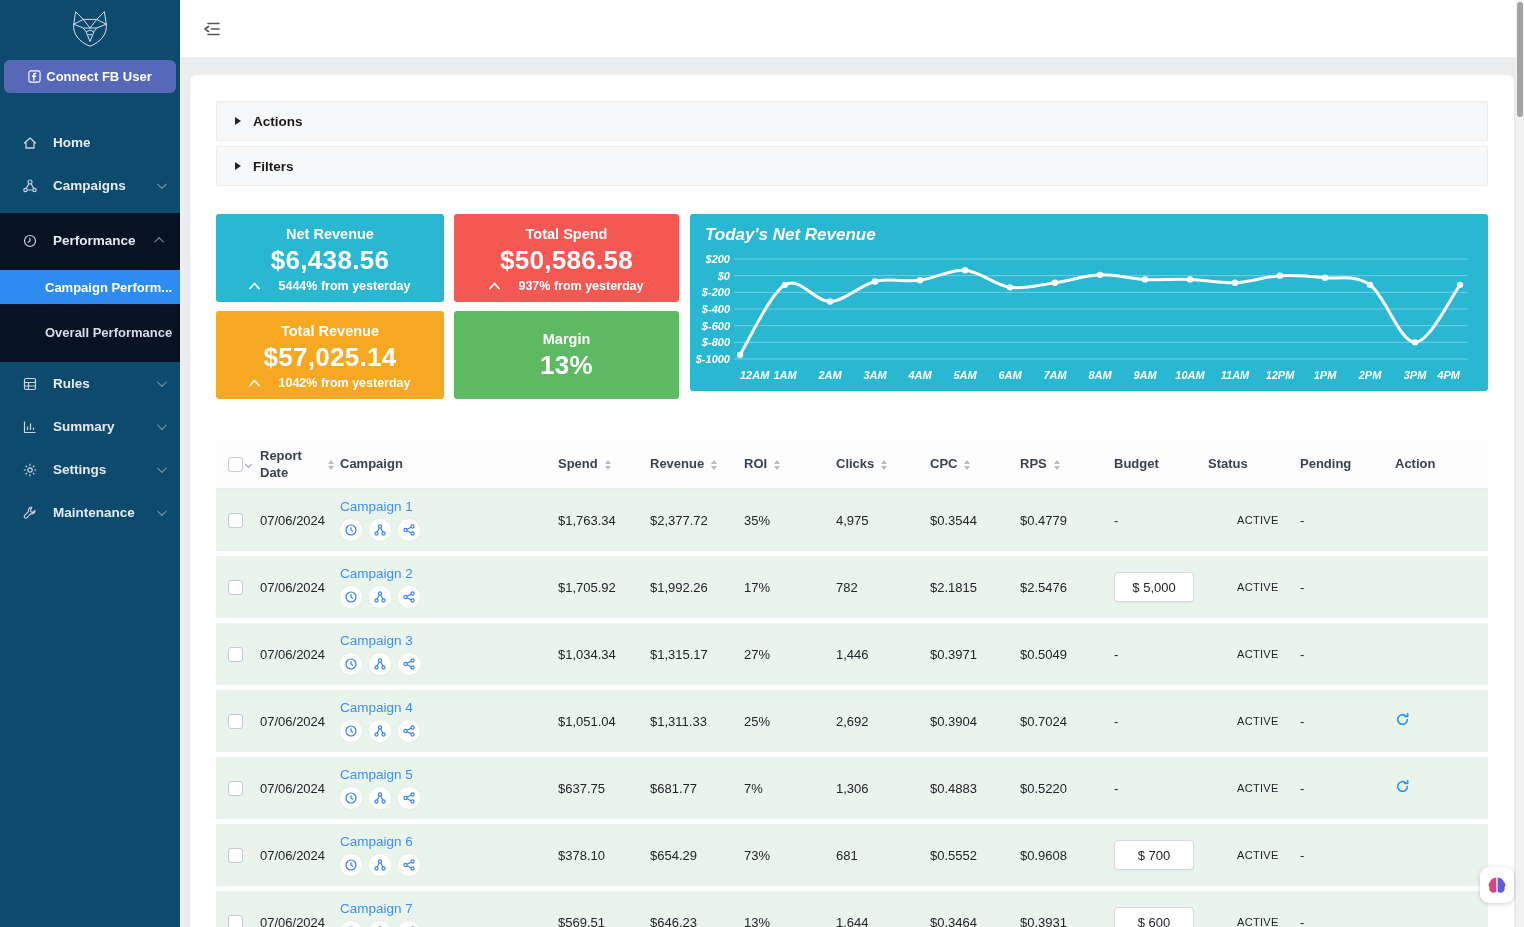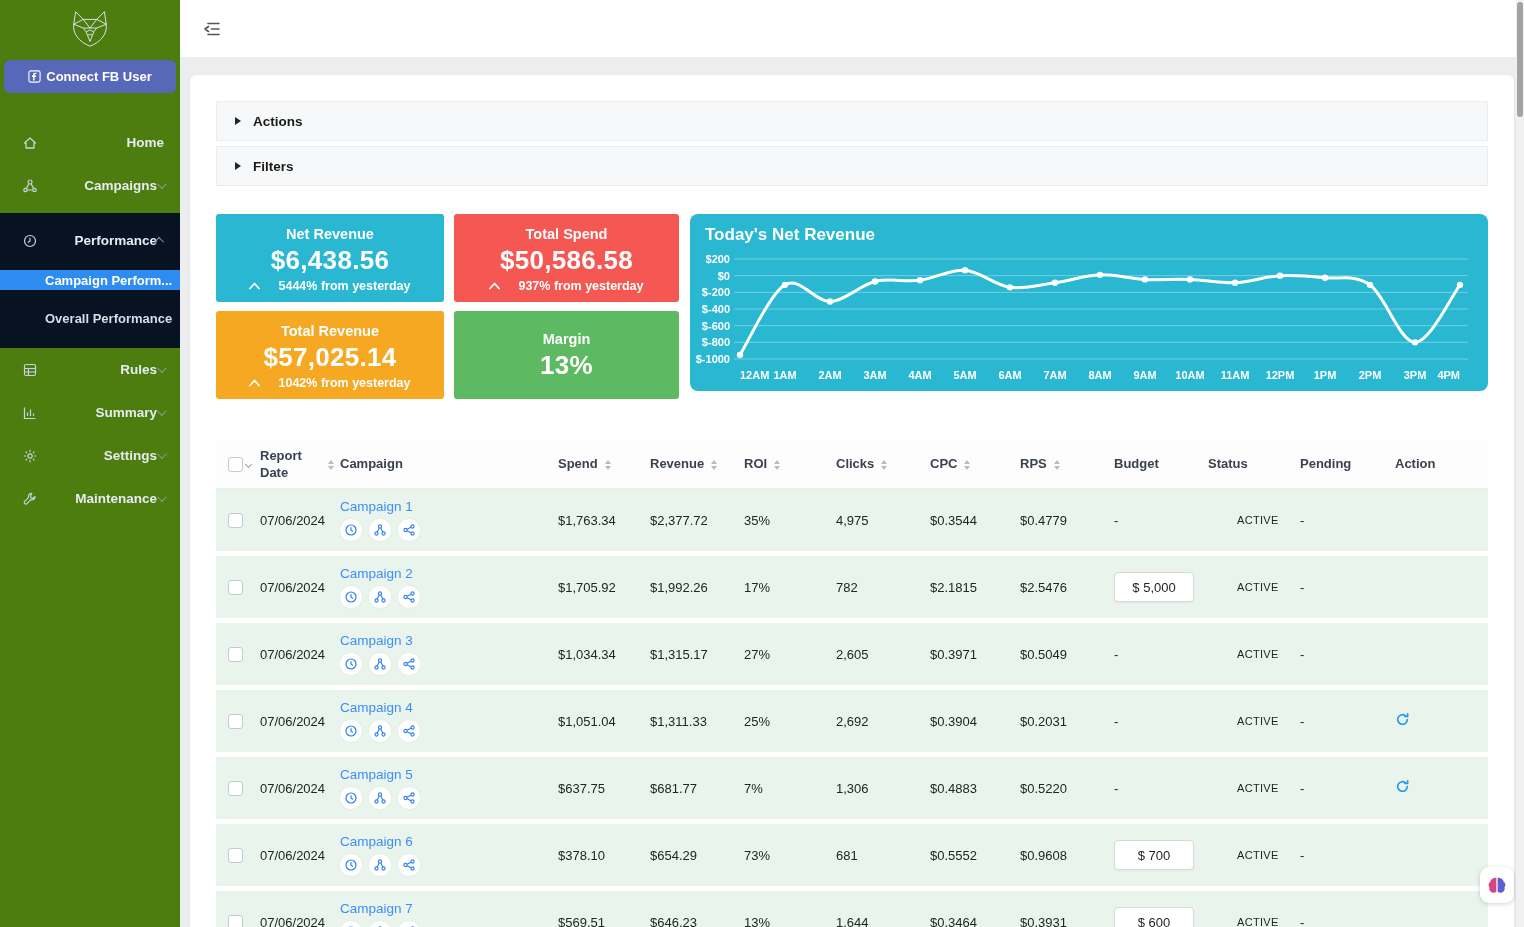--- a/index.html
+++ b/index.html
@@ -1,32 +1,32 @@
 <!DOCTYPE html>
 <html><head>
 <meta charset="utf-8">
 <style>
   * { margin:0; padding:0; box-sizing:border-box; }
   html,body { width:1524px; height:927px; overflow:hidden; font-family:"Liberation Sans",sans-serif; background:#ecedee; }
   body { position:relative; }
 
   
-  .sidebar { position:absolute; left:0; top:0; width:180px; height:927px; background:#4d7c0f; z-index:5;text-align:right; }
+  .sidebar { position:absolute; left:0; top:0; width:180px; height:927px; background:#0c4a6e; z-index:5; }
   .logo-wrap { height:58px; display:flex; align-items:center; justify-content:center; }
   .fb-btn { margin:2px 4px 10px 4px; height:33px; border-radius:6px; background:#5868b8; color:#fff;
             display:flex; align-items:center; justify-content:center; gap:5px; font-size:13px; font-weight:700; cursor:pointer; }
   .nav { padding-top:18px; }
   .nav-item { height:43px; display:flex; align-items:center; padding:0 16px 0 22px; color:#e6ebf2; font-size:13.5px; font-weight:600; cursor:pointer; }
   .nav-item .ic { width:17px; height:17px; margin-right:14px; display:flex; align-items:center; }
   .nav-item .lbl { flex:1; }
   .chev { width:7px; height:7px; border-right:1.6px solid #8b98ab; border-bottom:1.6px solid #8b98ab; }
   .chev.down { transform:rotate(45deg) translateY(-2px); }
   .chev.up { transform:rotate(-135deg) translateY(-2px); }
   .perf-section { background:#071322; padding:6px 0 10px 0; margin-top:6px; }
-  .sub-item { height:20px; display:flex; align-items:center; padding-left:45px; color:#d7dde6; font-size:13px; font-weight:700; cursor:pointer; margin-top:8px; }
+  .sub-item { height:34px; display:flex; align-items:center; padding-left:45px; color:#d7dde6; font-size:13px; font-weight:700; cursor:pointer; margin-top:8px; }
   .sub-item.active { background:#2e8cf0; color:#fff; }
   .sub-item.plain { height:40px; font-weight:600; }
 
   
   .topbar { position:absolute; left:180px; top:0; width:1336px; height:57px; background:#fff; display:flex; align-items:center; padding-left:22px; z-index:3; }
   .toggle-btn { cursor:pointer; display:flex; }
 
   
   .card { position:absolute; left:190px; top:75px; width:1324px; height:860px; background:#fff; border-radius:6px; box-shadow:0 1px 3px rgba(0,0,0,.06); padding:26px; }
 
@@ -35,21 +35,21 @@
   .acc-label { font-size:13.5px; font-weight:700; color:#1a1a1a; }
 
   
   .dash-row { display:flex; gap:11px; margin-top:28px; }
   .kpi-grid { display:grid; grid-template-columns:228px 225px; grid-auto-rows:88px; gap:9px 10px; }
   .kpi { border-radius:3px; color:#fff; display:flex; flex-direction:column; align-items:center; justify-content:center; gap:3px; padding-top:2px; }
   .kpi .t { font-size:14.5px; font-weight:700; }
   .kpi .v { font-size:26px; font-weight:800; letter-spacing:.3px; }
   .kpi .d { font-size:12.5px; font-weight:700; display:flex; align-items:center; gap:18px; }
 
-  .chart-panel { position:relative; flex:1; height:177px; border-radius:8px; overflow:hidden; }
+  .chart-panel { position:relative; flex:1; height:177px; border-radius:3px; overflow:hidden;font-style:italic; }
   .chart-title { position:absolute; left:15px; top:11px; color:#fff; font-size:17px; font-weight:700; z-index:2; }
   .chart-panel svg { position:absolute; left:0; top:0; }
 
   
   .tbl { margin-top:42px; }
   .t-head, .t-row { display:grid; grid-template-columns:44px 80px 218px 92px 94px 92px 94px 90px 94px 94px 92px 95px 85px; align-items:center; }
   .t-head { min-height:48px; background:#fdfdfd; border-bottom:1px solid #ececec; }
   .th { display:flex; align-items:center; gap:7px; font-size:13px; font-weight:700; color:#3a4250; line-height:1.25; padding-right:6px; }
   .sort { display:inline-flex; flex-direction:column; gap:2px; }
   .sort i { display:block; width:0; height:0; border-left:3.5px solid transparent; border-right:3.5px solid transparent; }
@@ -481,21 +481,21 @@
                   <circle cx="2.5" cy="6" r="1.6"></circle>
                   <circle cx="9.5" cy="9.5" r="1.6"></circle>
                   <path d="M4 5.2 8 3.2M4 6.8l4 2"></path>
                 </svg>
               </span>
             </div>
           </div>
           <div>$1,034.34</div>
           <div>$1,315.17</div>
           <div>27%</div>
-          <div>2,605</div>
+          <div>1,446</div>
           <div>$0.3971</div>
           <div>$0.5049</div>
           <div>-</div>
           <div class="status">ACTIVE</div>
           <div>-</div>
           <div></div>
         </div>
         <div class="t-row">
           <div class="cb-wrap">
             <span class="cb"></span>
@@ -526,21 +526,21 @@
                   <path d="M4 5.2 8 3.2M4 6.8l4 2"></path>
                 </svg>
               </span>
             </div>
           </div>
           <div>$1,051.04</div>
           <div>$1,311.33</div>
           <div>25%</div>
           <div>2,692</div>
           <div>$0.3904</div>
-          <div>$0.2031</div>
+          <div>$0.7024</div>
           <div>-</div>
           <div class="status">ACTIVE</div>
           <div>-</div>
           <div><span class="action-btn">
               <svg width="15" height="15" viewBox="0 0 14 14" fill="none" stroke="#2196f3" stroke-width="1.5" stroke-linecap="round">
                 <path d="M11.5 7a4.5 4.5 0 1 1-1.4-3.3"></path>
                 <path d="M11.8 1.6v2.6H9.2"></path>
               </svg>
             </span></div>
         </div>

